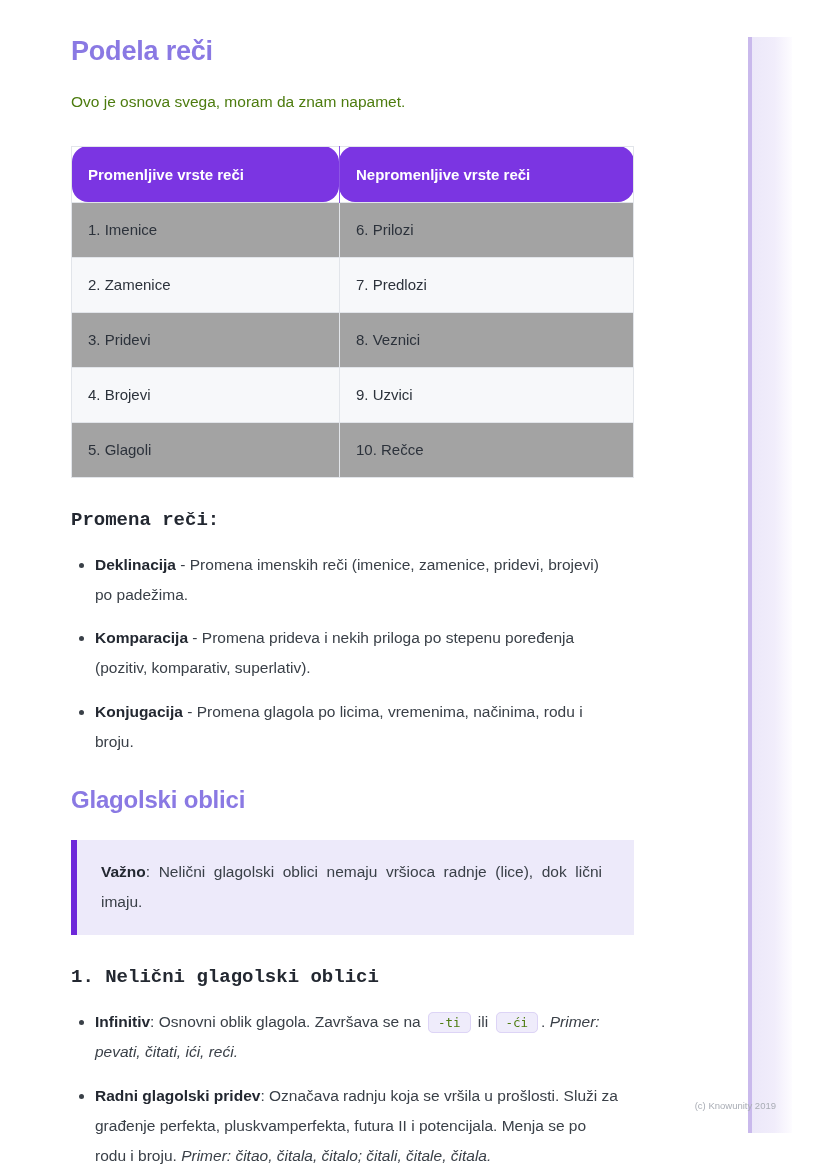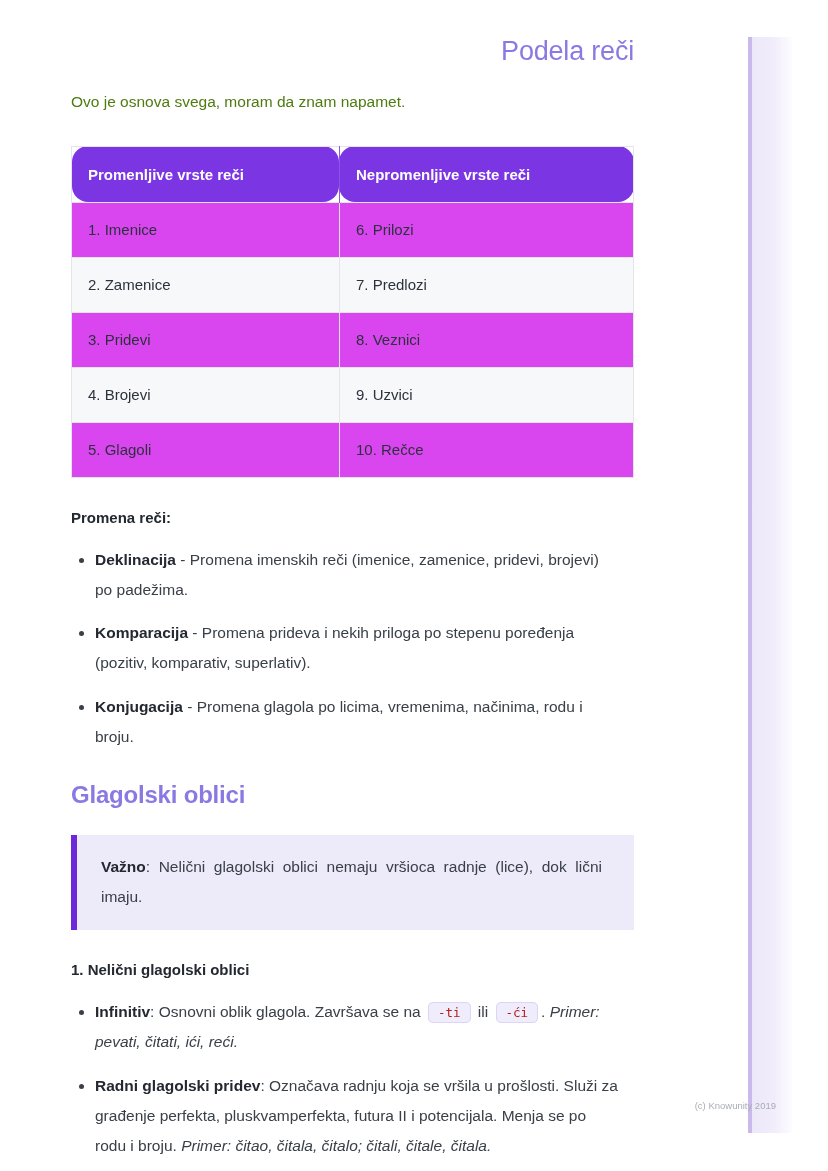--- a/index.html
+++ b/index.html
@@ -13,24 +13,23 @@
   }
   .content {
     position: absolute;
     left: 71px; top: 0;
     width: 563px;
   }
   .h1 {
     margin: 36px 0 0 0;
     font-size: 27px;
     line-height: 1.15;
-    font-weight: 400;
+    font-weight: 700;
     color: #8a79e3;
     letter-spacing: -0.2px;
-    text-align: right;
   }
   .h2 {
     margin: 29px 0 0 0;
     font-size: 24px;
     line-height: 1.15;
     font-weight: 700;
     color: #8a79e3;
     letter-spacing: -0.2px;
   }
   .intro {
@@ -53,29 +52,30 @@
     text-align: left;
     padding: 19px 16px;
     font-size: 15px;
     border-radius: 16px;
   }
   table.word-table thead th + th { border-left: 1px solid #8d55e6; }
   table.word-table tbody td {
     padding: 18.5px 16px;
     border-top: 1px solid #e2e5ea;
     color: #2c323b;
-    background: #d946ef;
+    background: #a3a3a3;
   }
   table.word-table tbody td + td { border-left: 1px solid #e2e5ea; }
   table.word-table tbody tr:nth-child(even) td { background: #f7f8fa; }
   .bold-heading {
     margin: 31px 0 0 0;
-    font-size: 15px;
+    font-size: 19px;
     font-weight: 700;
     color: #232831;
+    font-family: Liberation Mono, monospace;
   }
   ul.bullets {
     margin: 19px 16px 0 0;
     padding: 0 0 0 24px;
     list-style: disc;
   }
   ul.bullets li {
     margin: 0 0 13px 0;
     font-size: 15.5px;
     line-height: 1.95;
@@ -89,21 +89,21 @@
     border-left: 6px solid #6d28d9;
     padding: 17px 32px 18px 24px;
     font-size: 15.5px;
     line-height: 1.95;
     text-align: justify;
     color: #3a4048;
   }
   .code-chip {
     font-family: "DejaVu Sans Mono", monospace;
     font-size: 12.5px;
-    color: #b91c1c;
+    color: #4d7c0f;
     background: #efecfb;
     border: 1px solid #ddd4f6;
     border-radius: 5px;
     padding: 2px 9px;
     margin: 0 3px;
     white-space: nowrap;
   }
   em.example { font-style: italic; }
   .side-strip {
     position: absolute;

